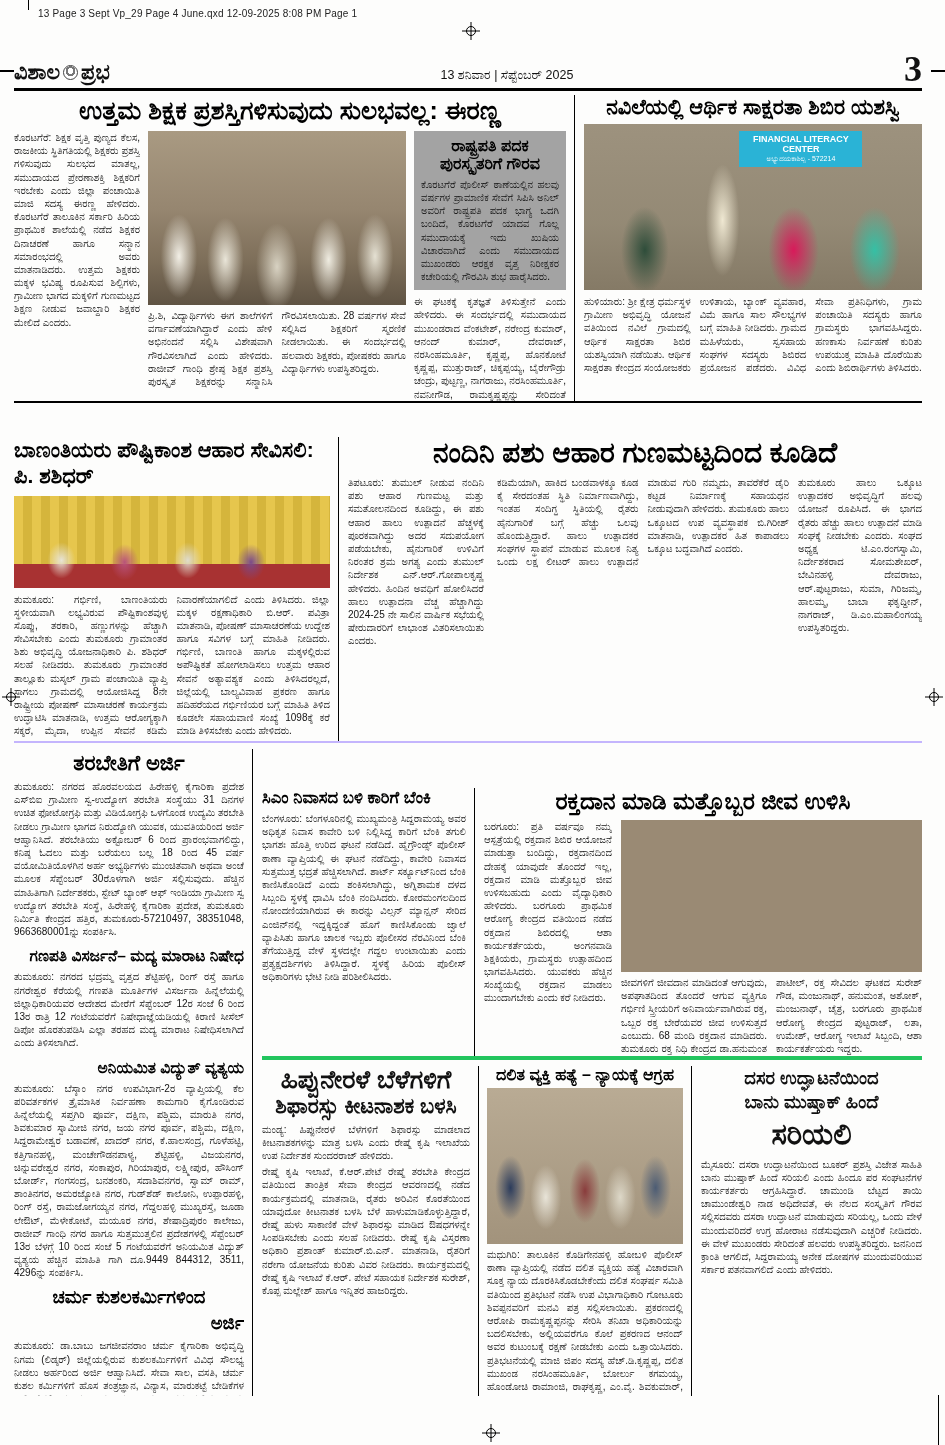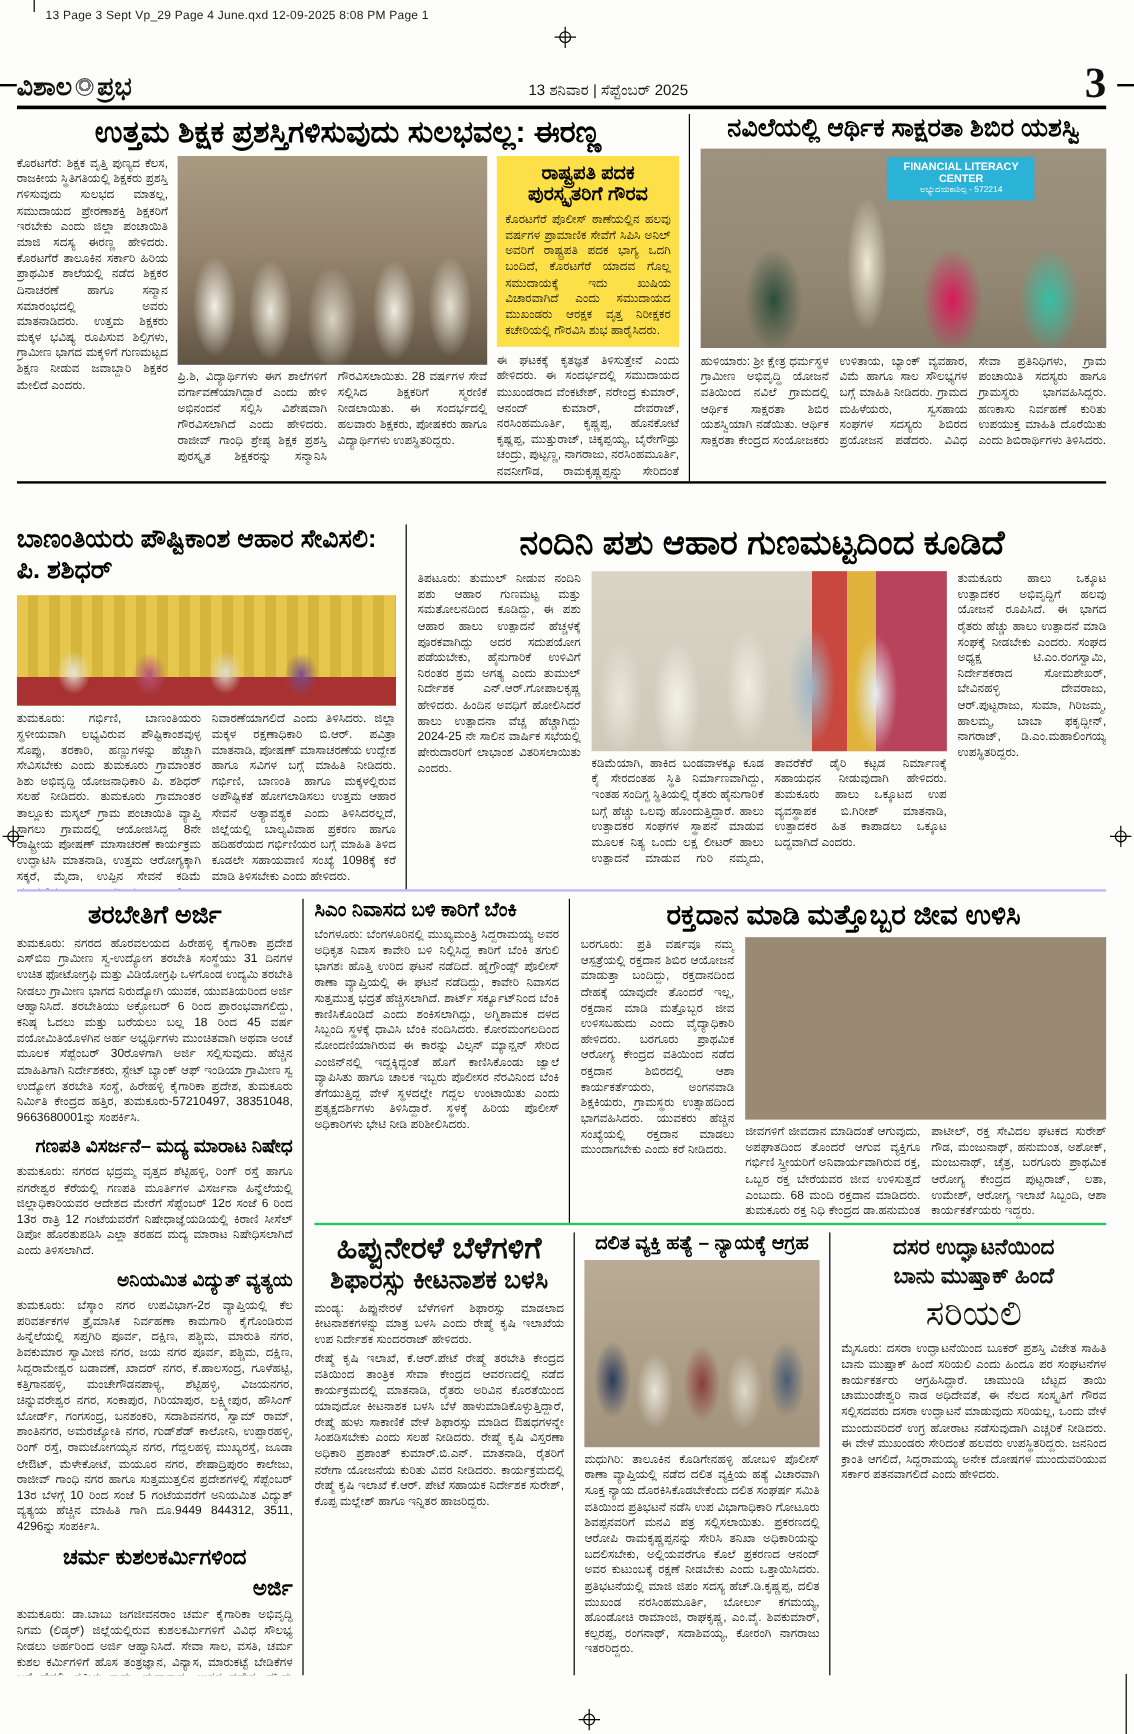--- a/index.html
+++ b/index.html
@@ -35,21 +35,21 @@
   .a-col1{width:126px;}
   .a-mid{width:258px;display:flex;flex-direction:column;gap:4px;}
   .photo-a{height:174px;background:
      radial-gradient(ellipse 26px 60px at 12% 72%,#f2efe6 0,rgba(0,0,0,0) 70%),
      radial-gradient(ellipse 26px 60px at 30% 74%,#e9e5d8 0,rgba(0,0,0,0) 70%),
      radial-gradient(ellipse 30px 62px at 50% 78%,#d8d2c2 0,rgba(0,0,0,0) 70%),
      radial-gradient(ellipse 26px 60px at 70% 74%,#efece1 0,rgba(0,0,0,0) 70%),
      radial-gradient(ellipse 26px 60px at 88% 72%,#e5e1d3 0,rgba(0,0,0,0) 70%),
      linear-gradient(180deg,#a99a82 0%,#968670 45%,#7d6e59 75%,#5f5343 100%);}
   .a-col3{width:152px;display:flex;flex-direction:column;gap:5px;}
-  .graybox{background:#fde047;padding:6px 7px 7px;}
+  .graybox{background:#a3a3a3;padding:6px 7px 7px;}
   .graybox h3{font-size:16px;text-align:center;line-height:1.15;margin-bottom:4px;}
   .secA-right{flex:1;border-left:1px solid #000;padding-left:9px;display:flex;flex-direction:column;}
   .secA-right h2{font-size:21px;margin:0 0 5px;}
   .photo-b{height:166px;background:
      radial-gradient(ellipse 34px 62px at 18% 76%,#2e4d3a 0,rgba(0,0,0,0) 70%),
      radial-gradient(ellipse 24px 80px at 41% 58%,#efe8d2 0,rgba(0,0,0,0) 70%),
      radial-gradient(ellipse 36px 62px at 62% 76%,#d81a5a 0,rgba(0,0,0,0) 70%),
      radial-gradient(ellipse 36px 62px at 86% 76%,#35c0a5 0,rgba(0,0,0,0) 70%),
      linear-gradient(180deg,#9d927e 0%,#94897486 60%,#857a66 100%),#948a76;}
   .banner{position:absolute;left:46%;top:4%;width:34%;background:#2ab3d6;color:#fff;
@@ -67,39 +67,39 @@
      radial-gradient(ellipse 20px 26px at 55% 70%,#e0dccd 0,rgba(0,0,0,0) 70%),
      radial-gradient(ellipse 20px 26px at 75% 72%,#7a4a8a 0,rgba(0,0,0,0) 70%),
      linear-gradient(180deg,rgba(0,0,0,0) 0 74%,#a83232 74% 100%),
      repeating-linear-gradient(90deg,#e6c64d 0 9px,#d5b53c 9px 18px);}
   .c-body{flex:1;margin-top:5px;min-height:0;}
   .secB-right{flex:1;border-left:1px solid #000;padding-left:9px;display:flex;flex-direction:column;}
   .kicker{font-size:19px;text-align:center;margin-bottom:2px;}
   .secB-right h2{font-size:28px;text-align:center;margin-bottom:6px;}
   .d-row{display:flex;gap:9px;flex:1;min-height:0;}
   .d-col1{width:136px;}
-  .d-mid{width:296px;display:flex;flex-direction:column;gap:4px;}
+  .d-mid{width:296px;display:flex;flex-direction:row;gap:4px;}
   .photo-d{height:150px;background:
      radial-gradient(ellipse 26px 70px at 8% 70%,#e9e6da 0,rgba(0,0,0,0) 70%),
      radial-gradient(ellipse 28px 72px at 24% 72%,#f4f2e8 0,rgba(0,0,0,0) 70%),
      radial-gradient(ellipse 26px 70px at 44% 64%,#efece0 0,rgba(0,0,0,0) 70%),
      radial-gradient(ellipse 28px 70px at 62% 64%,#9fb6c4 0,rgba(0,0,0,0) 70%),
      radial-gradient(ellipse 26px 70px at 80% 68%,#e4f0f4 0,rgba(0,0,0,0) 70%),
      linear-gradient(90deg,rgba(0,0,0,0) 0 62%,#c8483f 62% 72%,#e0b43c 72% 80%,#b8435c 80% 100%),
      linear-gradient(180deg,#d9d4c6 0%,#cfc9ba 100%);}
   .d-col3{flex:1;min-width:0;}
 
   
   .lower{display:flex;height:658px;border-bottom:2px solid #000;padding-top:6px;box-sizing:border-box;}
   .rail{width:230px;padding-right:8px;overflow:hidden;}
   .rail h3{font-size:21px;text-align:center;margin:2px 0 5px;}
   .rail h4{font-size:15.5px;line-height:1.3;margin:8px 0 4px;text-align:right;}
   .rail .bt{margin-bottom:2px;}
   .lower-right{flex:1;border-left:1px solid #000;padding-left:9px;display:flex;flex-direction:column;min-width:0;}
-  .row1{display:flex;height:272px;border-bottom:2px solid #22c55e;box-sizing:border-box;}
+  .row1{display:flex;height:272px;border-bottom:4px solid #22c55e;box-sizing:border-box;margin-top:39px;}
   .cm{width:204px;padding-right:8px;}
   .cm h3{font-size:16.5px;margin-bottom:5px;}
   .blood{flex:1;border-left:1px solid #000;padding-left:9px;display:flex;flex-direction:column;min-width:0;}
   .blood h2{font-size:23px;text-align:center;margin-bottom:5px;}
   .blood-row{display:flex;gap:9px;flex:1;min-height:0;}
   .blood-col{width:128px;}
   .blood-fig{flex:1;display:flex;flex-direction:column;gap:4px;min-width:0;}
   .photo-e{height:152px;background:
      repeating-linear-gradient(90deg,rgba(232,160,180,.85) 0 13px,rgba(244,242,236,.75) 13px 19px,rgba(225,150,170,.85) 19px 30px,rgba(120,110,100,.5) 30px 34px),
      linear-gradient(180deg,#cdbda9 0 38%,#b9a document990 100%),
@@ -255,21 +255,21 @@
             <div class="bt" style="flex:1;margin-top:3px;">ರೇಷ್ಮೆ ಕೃಷಿ ಇಲಾಖೆ, ಕೆ.ಆರ್.ಪೇಟೆ ರೇಷ್ಮೆ ತರಬೇತಿ ಕೇಂದ್ರದ ವತಿಯಿಂದ ತಾಂತ್ರಿಕ ಸೇವಾ ಕೇಂದ್ರದ ಆವರಣದಲ್ಲಿ ನಡೆದ ಕಾರ್ಯಕ್ರಮದಲ್ಲಿ ಮಾತನಾಡಿ, ರೈತರು ಅರಿವಿನ ಕೊರತೆಯಿಂದ ಯಾವುದೋ ಕೀಟನಾಶಕ ಬಳಸಿ ಬೆಳೆ ಹಾಳುಮಾಡಿಕೊಳ್ಳುತ್ತಿದ್ದಾರೆ, ರೇಷ್ಮೆ ಹುಳು ಸಾಕಾಣಿಕೆ ವೇಳೆ ಶಿಫಾರಸ್ಸು ಮಾಡಿದ ಔಷಧಗಳನ್ನೇ ಸಿಂಪಡಿಸಬೇಕು ಎಂದು ಸಲಹೆ ನೀಡಿದರು. ರೇಷ್ಮೆ ಕೃಷಿ ವಿಸ್ತರಣಾ ಅಧಿಕಾರಿ ಪ್ರಶಾಂತ್ ಕುಮಾರ್.ಬಿ.ಎನ್. ಮಾತನಾಡಿ, ರೈತರಿಗೆ ನರೇಗಾ ಯೋಜನೆಯ ಕುರಿತು ವಿವರ ನೀಡಿದರು. ಕಾರ್ಯಕ್ರಮದಲ್ಲಿ ರೇಷ್ಮೆ ಕೃಷಿ ಇಲಾಖೆ ಕೆ.ಆರ್. ಪೇಟೆ ಸಹಾಯಕ ನಿರ್ದೇಶಕ ಸುರೇಶ್, ಕೊಪ್ಪ ಮಲ್ಲೇಶ್ ಹಾಗೂ ಇನ್ನಿತರ ಹಾಜರಿದ್ದರು.</div>
           </div>
           <div class="dalit">
             <h3>ದಲಿತ ವ್ಯಕ್ತಿ ಹತ್ಯೆ – ನ್ಯಾಯಕ್ಕೆ ಆಗ್ರಹ</h3>
             <div class="photo photo-f"></div>
             <div class="bt">ಮಧುಗಿರಿ: ತಾಲೂಕಿನ ಕೊಡಿಗೇನಹಳ್ಳಿ ಹೋಬಳಿ ಪೊಲೀಸ್ ಠಾಣಾ ವ್ಯಾಪ್ತಿಯಲ್ಲಿ ನಡೆದ ದಲಿತ ವ್ಯಕ್ತಿಯ ಹತ್ಯೆ ವಿಚಾರವಾಗಿ ಸೂಕ್ತ ನ್ಯಾಯ ದೊರಕಿಸಿಕೊಡಬೇಕೆಂದು ದಲಿತ ಸಂಘರ್ಷ ಸಮಿತಿ ವತಿಯಿಂದ ಪ್ರತಿಭಟನೆ ನಡೆಸಿ ಉಪ ವಿಭಾಗಾಧಿಕಾರಿ ಗೋಟೂರು ಶಿವಪ್ಪನವರಿಗೆ ಮನವಿ ಪತ್ರ ಸಲ್ಲಿಸಲಾಯಿತು. ಪ್ರಕರಣದಲ್ಲಿ ಆರೋಪಿ ರಾಮಕೃಷ್ಣಪ್ಪನನ್ನು ಸೇರಿಸಿ ತನಿಖಾ ಅಧಿಕಾರಿಯನ್ನು ಬದಲಿಸಬೇಕು, ಅಲ್ಲಿಯವರೆಗೂ ಕೊಲೆ ಪ್ರಕರಣದ ಆನಂದ್ ಅವರ ಕುಟುಂಬಕ್ಕೆ ರಕ್ಷಣೆ ನೀಡಬೇಕು ಎಂದು ಒತ್ತಾಯಿಸಿದರು. ಪ್ರತಿಭಟನೆಯಲ್ಲಿ ಮಾಜಿ ಜಿಪಂ ಸದಸ್ಯ ಹೆಚ್.ಡಿ.ಕೃಷ್ಣಪ್ಪ, ದಲಿತ ಮುಖಂಡ ನರಸಿಂಹಮೂರ್ತಿ, ಬೋರ್ಲು ಕಗಮಯ್ಯ, ಹೊಂಡೋಚಿ ರಾಮಾಂಜಿ, ರಾಘಕೃಷ್ಣ, ಎಂ.ವೈ. ಶಿವಕುಮಾರ್, ಕಲ್ಪರಪ್ಪ, ರಂಗನಾಥ್, ಸದಾಶಿವಯ್ಯ, ಕೋರಂಗಿ ನಾಗರಾಜು ಇತರರಿದ್ದರು.</div>
           </div>
           <div class="dasara">
             <div class="hl" style="font-weight:bold;">ದಸರ ಉದ್ಘಾಟನೆಯಿಂದ</div>
             <div class="hl" style="font-weight:bold;">ಬಾನು ಮುಷ್ತಾಕ್ ಹಿಂದೆ</div>
-            <div class="hl-big" style="font-weight:normal;">ಸರಿಯಲಿ</div>
+            <div class="hl-big" style="font-weight:bold;">ಸರಿಯಲಿ</div>
             <div class="bt" style="flex:1;">ಮೈಸೂರು: ದಸರಾ ಉದ್ಘಾಟನೆಯಿಂದ ಬೂಕರ್ ಪ್ರಶಸ್ತಿ ವಿಜೇತ ಸಾಹಿತಿ ಬಾನು ಮುಷ್ತಾಕ್ ಹಿಂದೆ ಸರಿಯಲಿ ಎಂದು ಹಿಂದೂ ಪರ ಸಂಘಟನೆಗಳ ಕಾರ್ಯಕರ್ತರು ಆಗ್ರಹಿಸಿದ್ದಾರೆ. ಚಾಮುಂಡಿ ಬೆಟ್ಟದ ತಾಯಿ ಚಾಮುಂಡೇಶ್ವರಿ ನಾಡ ಅಧಿದೇವತೆ, ಈ ನೆಲದ ಸಂಸ್ಕೃತಿಗೆ ಗೌರವ ಸಲ್ಲಿಸದವರು ದಸರಾ ಉದ್ಘಾಟನೆ ಮಾಡುವುದು ಸರಿಯಲ್ಲ, ಒಂದು ವೇಳೆ ಮುಂದುವರಿದರೆ ಉಗ್ರ ಹೋರಾಟ ನಡೆಸುವುದಾಗಿ ಎಚ್ಚರಿಕೆ ನೀಡಿದರು. ಈ ವೇಳೆ ಮುಖಂಡರು ಸೇರಿದಂತೆ ಹಲವರು ಉಪಸ್ಥಿತರಿದ್ದರು. ಜನನಿಂದ ಕ್ರಾಂತಿ ಆಗಲಿದೆ, ಸಿದ್ದರಾಮಯ್ಯ ಅನೇಕ ದೋಷಗಳ ಮುಂದುವರಿಯುವ ಸರ್ಕಾರ ಪತನವಾಗಲಿದೆ ಎಂದು ಹೇಳಿದರು.</div>
           </div>
         </div>
       </div>
     </div>
 
   </div>
 </div>
 
 </body></html>

